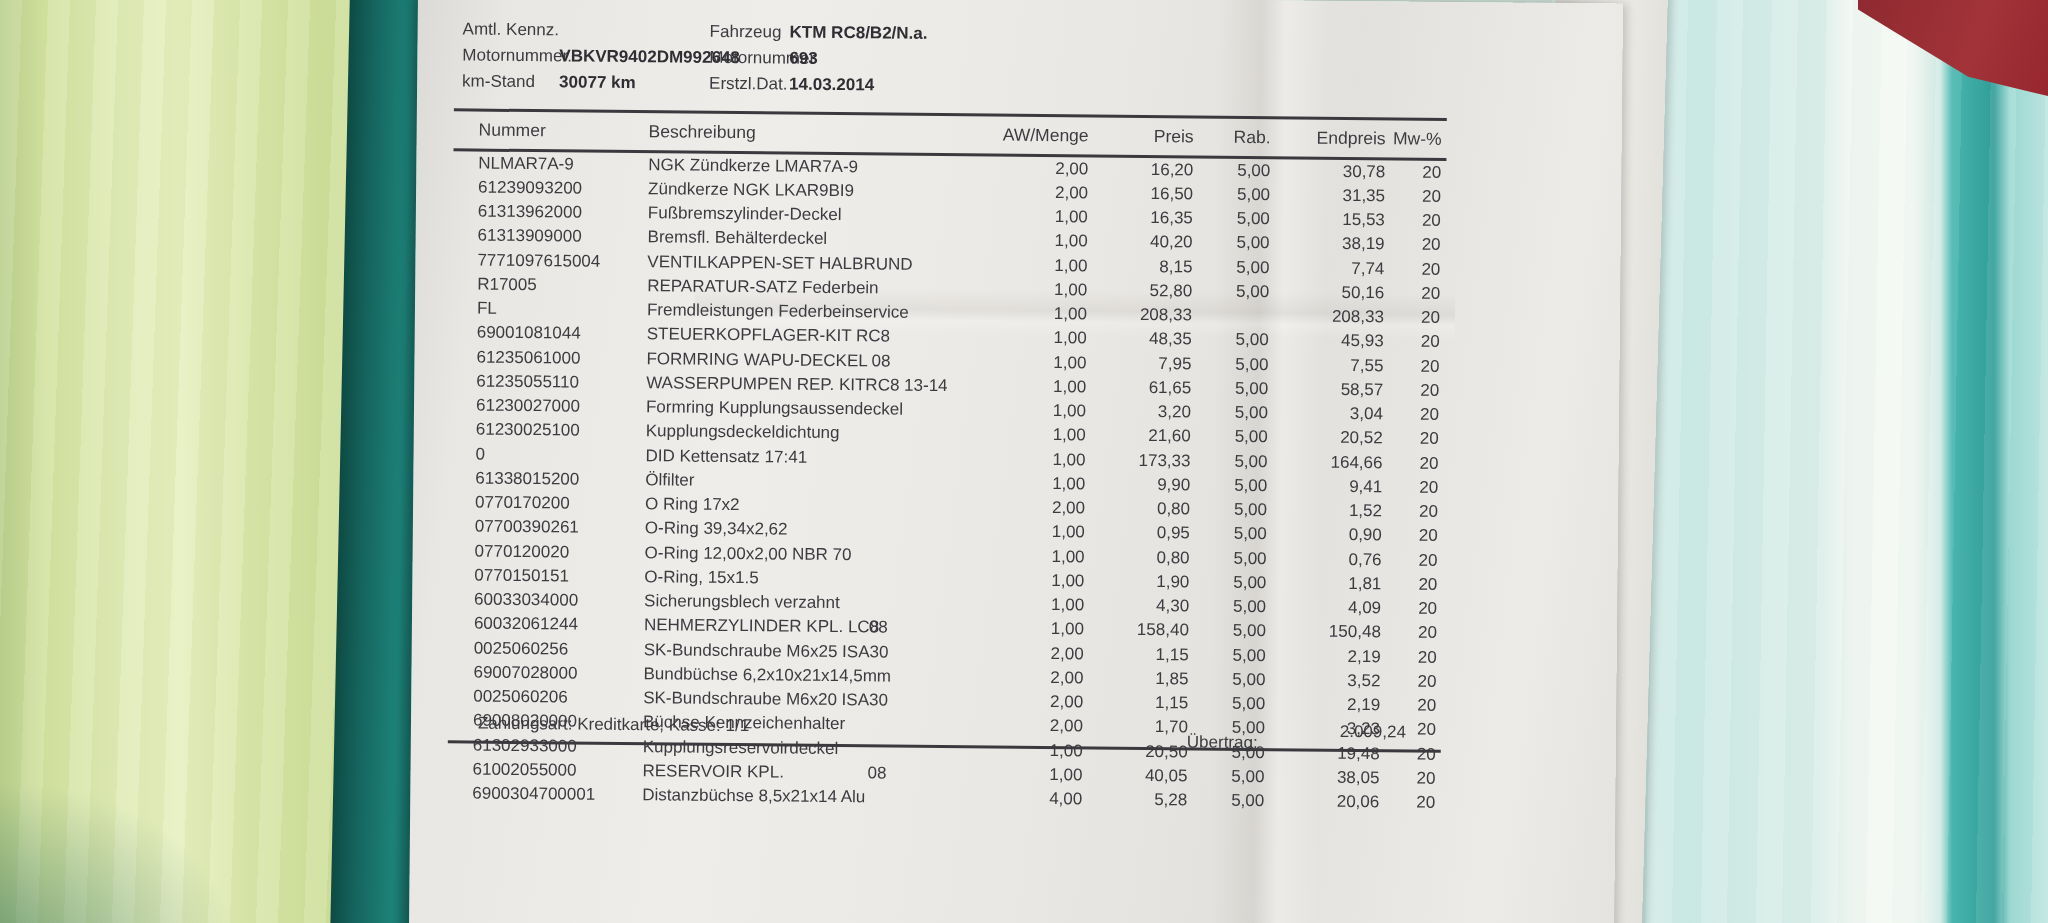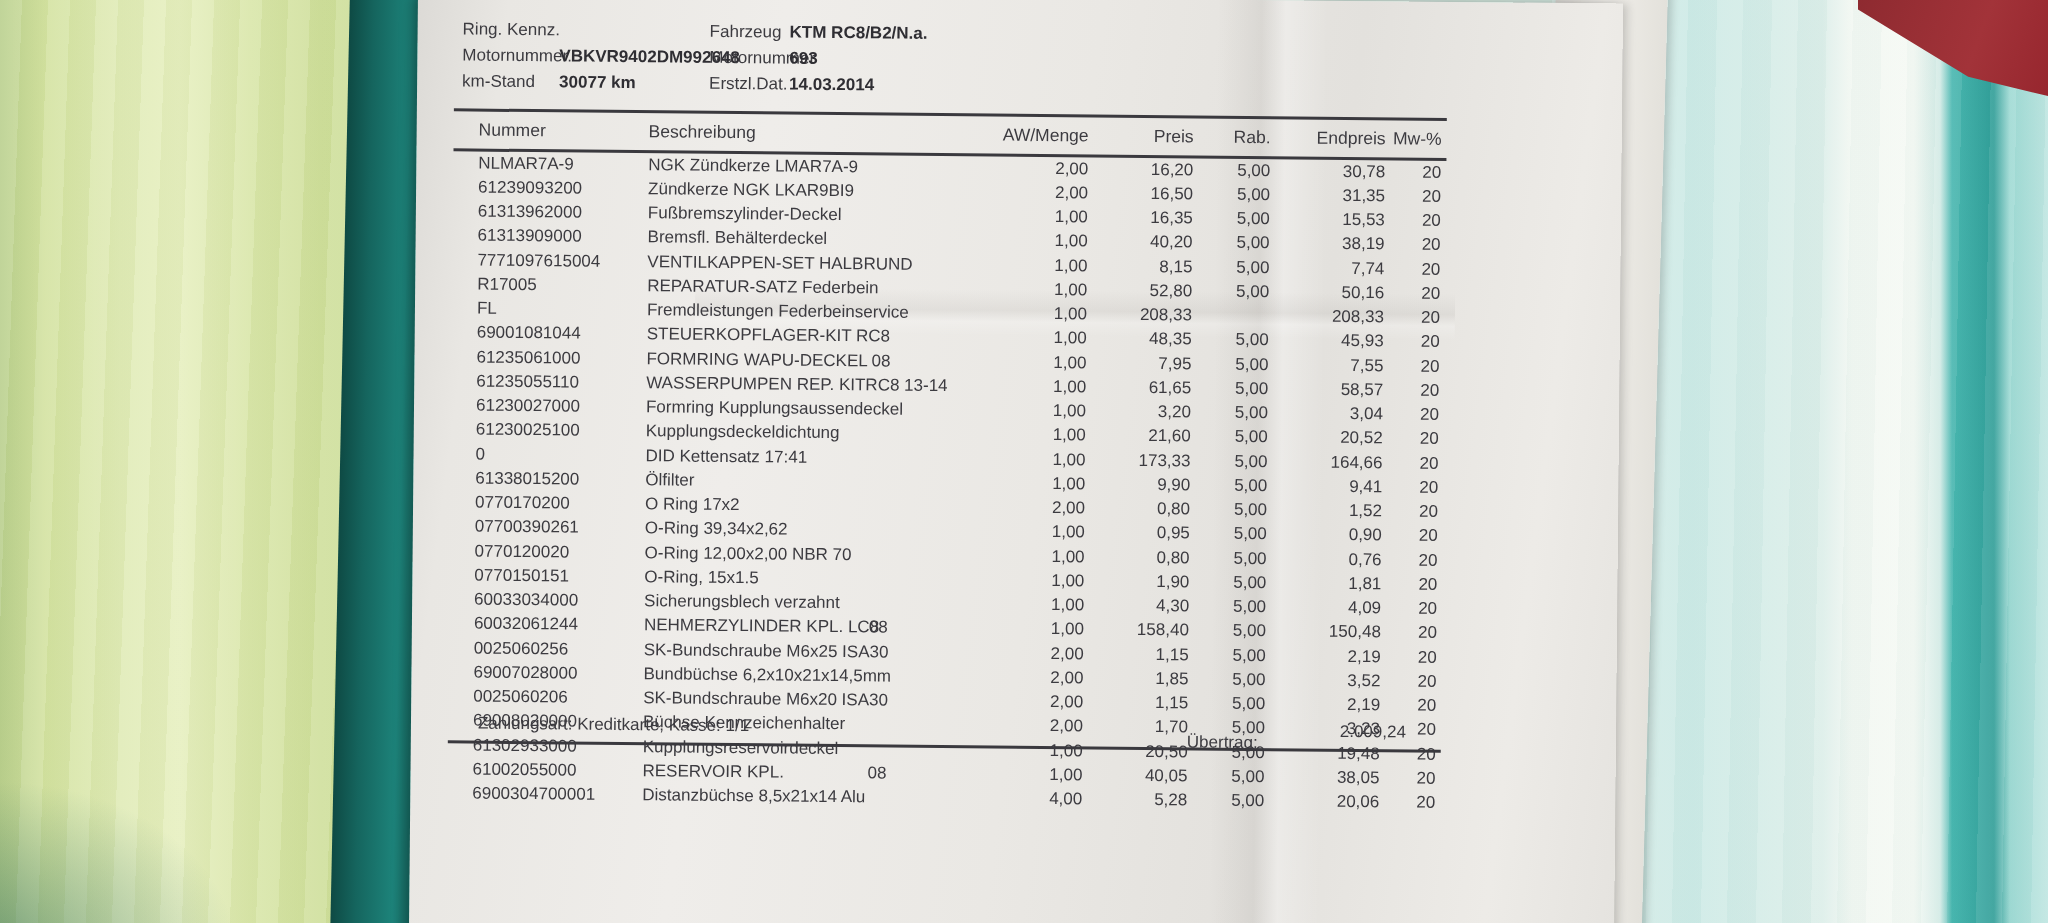--- a/index.html
+++ b/index.html
@@ -74,21 +74,21 @@
 <div class="abs" id="bg-right-sheen"></div>
 <div class="abs" id="red-corner"></div>
 
 <div class="abs" id="sheet-behind"></div>
 
 <div class="abs" id="paper">
   <div class="abs crease"></div>
   <div class="abs wrinkle"></div>
 
   <div class="abs lab-col" id="info-labels-a">
-    <div>Ring. Kennz.</div>
+    <div>Amtl. Kennz.</div>
     <div>Motornummer.</div>
     <div>km-Stand</div>
   </div>
   <div class="abs val-col" id="info-values-a">
     <div></div>
     <div>VBKVR9402DM992648</div>
     <div>30077 km</div>
   </div>
   <div class="abs lab-col" id="info-labels-b">
     <div>Fahrzeug</div>

